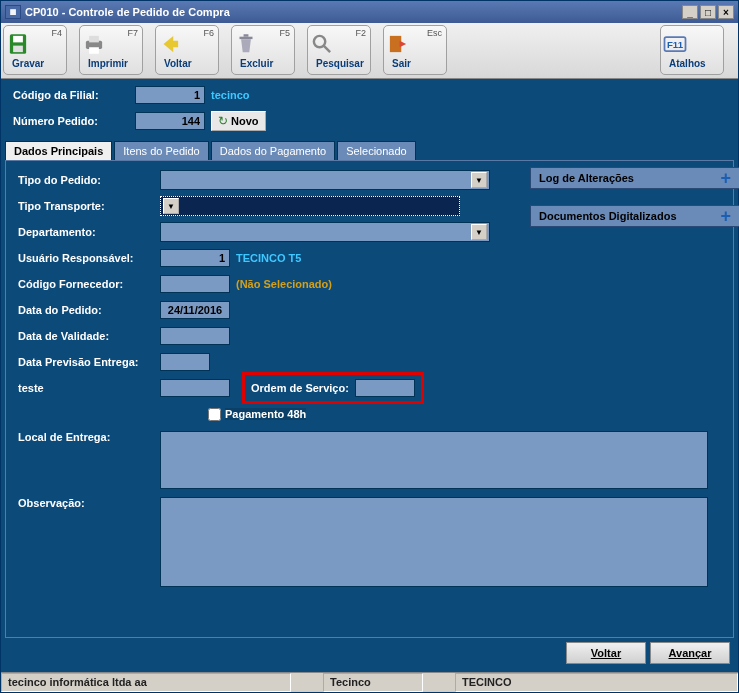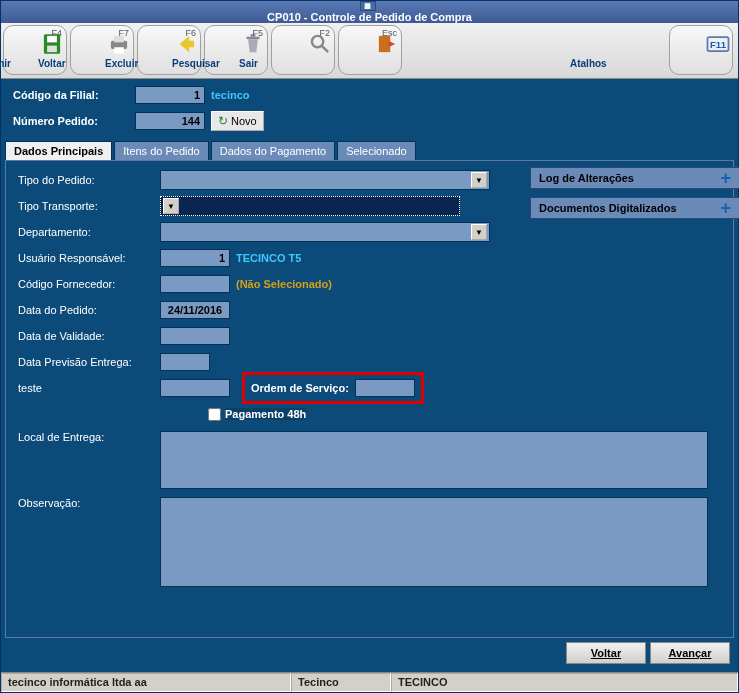--- a/index.html
+++ b/index.html
@@ -1,27 +1,27 @@
 <!DOCTYPE html>
 <html><head>
 <meta charset="utf-8">
 <style>
   * { box-sizing: border-box; margin: 0; padding: 0; font-family: Tahoma, Arial, sans-serif; font-size: 11px; }
   body { background: #d4d0c8; width: 739px; height: 693px; overflow: hidden; }
   
   .window { border: 1px solid #003366; background: #d4d0c8; width: 739px; height: 693px; display: flex; flex-direction: column; }
   
-  .titlebar { background: linear-gradient(to bottom, #5a7ab5, #3d5a94); color: #fff; height: 22px; display: flex; align-items: center; padding: 0 4px; font-weight: bold; flex-direction: column; }
+  .titlebar { background: linear-gradient(to bottom, #5a7ab5, #3d5a94); color: #fff; height: 22px; display: flex; align-items: center; padding: 0 4px; font-weight: bold; }
   .titlebar-icon { width: 16px; height: 14px; background: #4a6aa5; border: 1px solid #2a4a85; margin-right: 4px; display: flex; align-items: center; justify-content: center; font-size: 7px; }
   .titlebar-text { flex: 1; }
   .titlebar-btns { display: flex; gap: 2px; }
   .titlebar-btn { width: 16px; height: 14px; background: #d4d0c8; border: 1px solid #888; color: #000; display: flex; align-items: center; justify-content: center; font-weight: bold; font-size: 10px; cursor: pointer; }
   
   .toolbar { background: linear-gradient(to bottom, #f0f0f0, #d8d8d8); border-bottom: 1px solid #888; height: 56px; display: flex; padding: 2px; }
-  .toolbar-btn { width: 64px; height: 50px; border: 1px solid #a0a0a0; background: linear-gradient(to bottom, #f8f8f8, #e0e0e0); margin-right: 3px; border-radius: 10px; display: flex; flex-direction: column; align-items: flex-end; justify-content: center; position: relative; cursor: pointer; }
+  .toolbar-btn { width: 64px; height: 50px; border: 1px solid #a0a0a0; background: linear-gradient(to bottom, #f8f8f8, #e0e0e0); margin-right: 12px; border-radius: 5px; display: flex; flex-direction: column; align-items: flex-start; justify-content: center; position: relative; cursor: pointer; }
   .toolbar-btn .key { position: absolute; top: 2px; right: 4px; font-size: 9px; color: #555; }
   .toolbar-btn .icon { height: 26px; display: flex; align-items: center; justify-content: center; }
   .toolbar-btn .label { font-size: 10px; color: #0a3d7a; font-weight: bold; margin-top: 1px; }
   .toolbar-btn.right { margin-left: auto; }
   
   .content { flex: 1; background: #0c4a7a; padding: 4px; display: flex; flex-direction: column; }
   
   .header-row { display: flex; align-items: center; height: 24px; margin-bottom: 2px; }
   .label { color: #fff; font-weight: bold; width: 170px; padding-left: 8px; font-size: 11px; }
   .label.narrow { width: 130px; }
@@ -30,45 +30,45 @@
   .gold-text { color: #d4a017; font-weight: bold; margin-left: 6px; }
   .novo-btn { background: #e8e8e8; border: 1px outset #fff; padding: 2px 6px; margin-left: 6px; cursor: pointer; display: inline-flex; align-items: center; gap: 3px; }
   
   .tabs { display: flex; margin-top: 6px; }
   .tab { background: #6a8ab8; color: #fff; padding: 3px 8px; border: 1px solid #003355; border-bottom: none; margin-right: 2px; cursor: pointer; font-size: 11px; }
   .tab.active { background: #f0f0f0; color: #000; font-weight: bold; }
   
   .tab-body { flex: 1; background: #0c4a7a; border: 1px solid #5a7aa5; padding: 6px 4px; display: flex; flex-direction: column; }
   
   .form-row { display: flex; align-items: center; height: 26px; }
-  .form-label { color: #fff; font-weight: normal; width: 150px; padding-left: 8px; }
+  .form-label { color: #fff; font-weight: bold; width: 150px; padding-left: 8px; }
   .select-field { background: #7a9ac4; border: 1px solid #003355; height: 20px; width: 330px; display: flex; align-items: center; padding: 0 2px; }
   .select-field .sel-text { flex: 1; color: #fff; font-weight: bold; padding-left: 2px; }
   .select-field .sel-arrow { width: 16px; height: 16px; background: #d4d0c8; border: 1px outset #fff; display: flex; align-items: center; justify-content: center; font-size: 8px; cursor: pointer; }
   .select-field.focused { background: #0a2550; border: 1px dotted #fff; }
   
-  .side-btns { margin-left: 30px; display: flex; flex-direction: column; gap: 8px; }
+  .side-btns { margin-left: 30px; display: flex; flex-direction: column; gap: 16px; }
   .side-btn { background: #6a8ab8; border: 1px solid #2a4a75; color: #000; width: 210px; height: 22px; display: flex; align-items: center; padding: 0 8px; cursor: pointer; font-weight: bold; justify-content: space-between; }
   .side-btn .plus { color: #1a5fb4; font-size: 18px; font-weight: bold; }
   
   .short-input { background: #7a9ac4; border: 1px solid #003355; height: 18px; color: #000; padding: 0 4px; text-align: right; font-weight: bold; }
   
   .highlight-box { border: 3px solid #e00000; padding: 4px 6px; display: inline-flex; align-items: center; background: #0c4a7a; }
   .highlight-box .lbl { color: #fff; font-weight: bold; margin-right: 6px; }
   
   .checkbox-row { display: flex; align-items: center; margin-left: 158px; padding-left: 40px; }
   .checkbox-row input { margin-right: 4px; }
   .checkbox-row .cb-label { color: #fff; font-weight: bold; background: #0a4068; }
   
   .textarea { background: #7a9ac4; border: 1px solid #003355; height: 58px; width: 548px; resize: none; }
   
   .bottom-btns { display: flex; justify-content: flex-end; gap: 4px; padding: 4px; background: #0c4a7a; }
   .bottom-btn { background: linear-gradient(to bottom,#f0f0f0,#d0d0d0); border: 1px solid #888; width: 80px; height: 22px; cursor: pointer; font-weight: bold; text-decoration: underline; }
   
-  .statusbar { display: flex; background: #d4d0c8; border-top: 1px solid #888; height: 20px; }
+  .statusbar { display: flex; background: #d4d0c8; border-top: 1px solid #888; height: 20px; gap: 32px; }
   .status-cell { border: 1px inset #fff; padding: 2px 6px; color: #222; font-weight: bold; }
   .status-cell.c1 { flex: 0 0 290px; }
   .status-cell.c2 { flex: 0 0 100px; }
   .status-cell.c3 { flex: 1; }
   
   
   svg.tb-icon { width: 28px; height: 26px; }
 </style>
 </head>
 <body>
@@ -164,21 +164,21 @@
     <div class="header-row">
       <div class="label narrow">Código da Filial:</div>
       <input class="input-field" style="width: 70px;" value="1">
       <span class="input-text-inline">tecinco</span>
     </div>
     <div class="header-row">
       <div class="label narrow">Número Pedido:</div>
       <input class="input-field" style="width: 70px;" value="144">
       <button class="novo-btn">
         <span style="color:#2a7a2a;font-size:12px;">↻</span>
-        <span style="font-weight:normal;">Novo</span>
+        <span style="font-weight:bold;">Novo</span>
       </button>
     </div>
 
     <div class="tabs">
       <div class="tab active">Dados Principais</div>
       <div class="tab">Itens do Pedido</div>
       <div class="tab">Dados do Pagamento</div>
       <div class="tab">Selecionado</div>
     </div>
 

